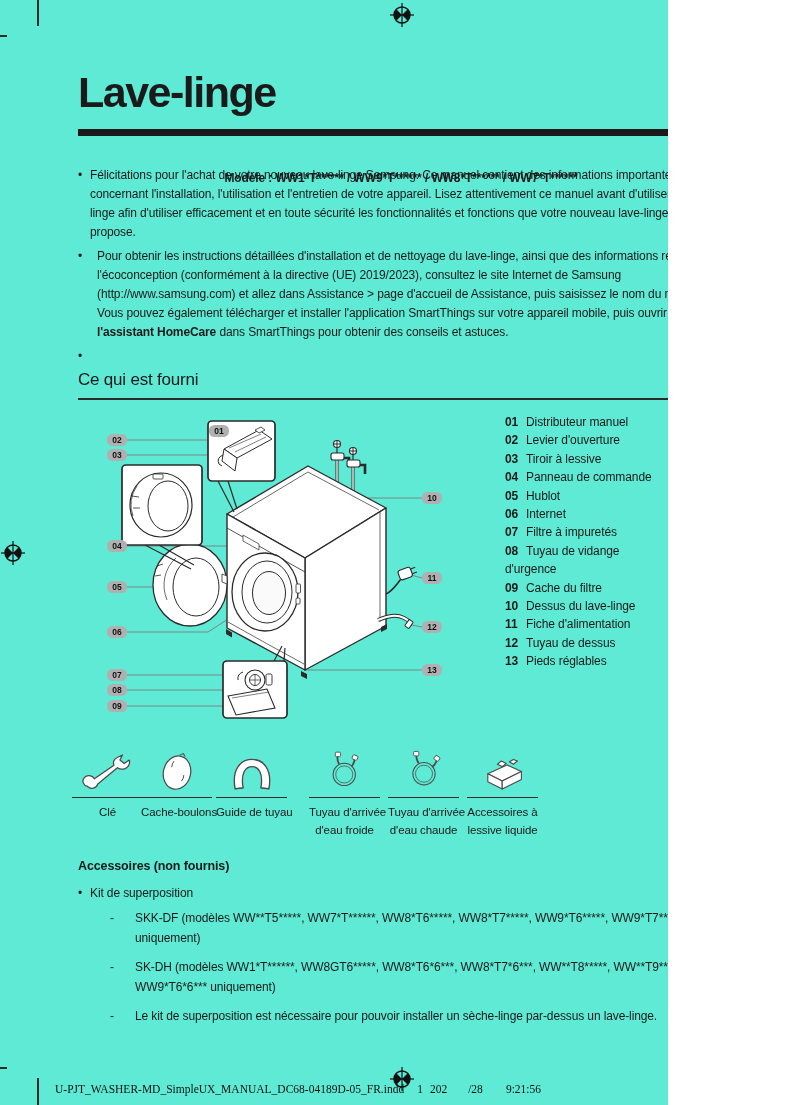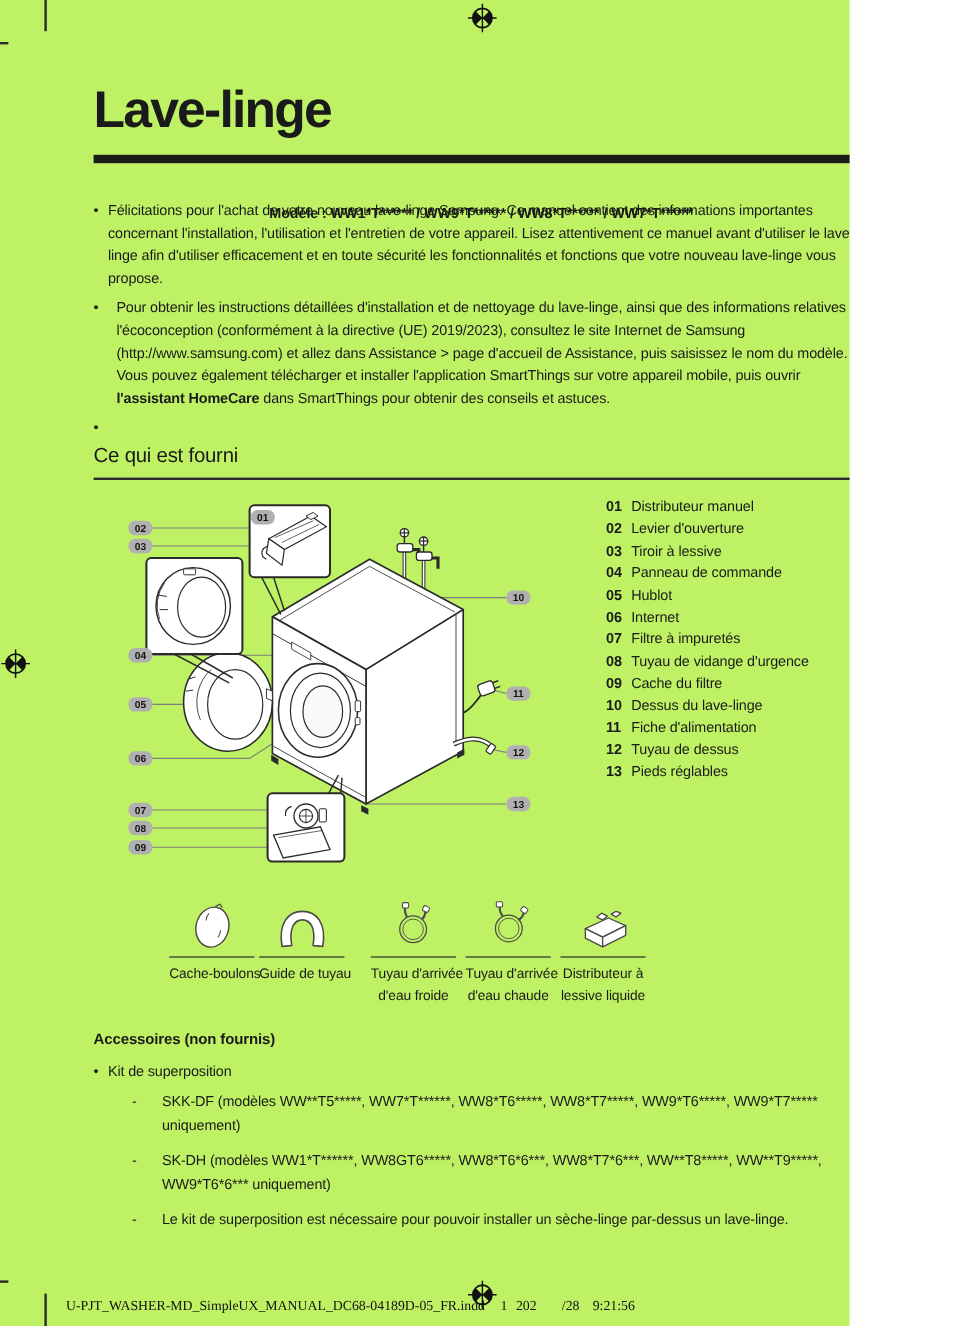--- a/index.html
+++ b/index.html
@@ -1,17 +1,17 @@
 <!DOCTYPE html>
 <html><head>
 <meta charset="utf-8">
 <style>
   html,body{margin:0;padding:0;background:#fff;}
-  .page{position:relative;width:668px;height:1105px;background:#bef264;overflow:hidden;
-        font-family:"Liberation Sans",sans-serif;color:#1a1a1a;padding-left:40px;}
+  .page{position:relative;width:668px;height:1105px;background:#5eead4;overflow:hidden;
+        font-family:"Liberation Sans",sans-serif;color:#1a1a1a;}
   .mark{position:absolute;background:#2b2b2b;}
   .reg{position:absolute;width:24px;height:24px;}
   
   .title{position:absolute;left:78px;top:68px;font-size:43px;font-weight:bold;letter-spacing:-1.5px;margin:0;}
   .title-rule{position:absolute;left:78px;top:129px;width:646px;height:7px;background:#1a1a1a;}
   .model-line{position:absolute;left:78px;top:141px;width:646px;text-align:center;
               font-size:12px;font-weight:bold;letter-spacing:-0.1px;margin-top:30px;}
   
   .intro{position:absolute;left:78px;top:166px;width:642px;font-size:12px;line-height:19px;letter-spacing:-0.12px;}
   .bullet-item{position:relative;padding-left:12px;margin-bottom:5px;}
@@ -36,21 +36,21 @@
   .acc-section{position:absolute;left:78px;top:856px;width:646px;font-size:12px;line-height:20px;letter-spacing:-0.12px;}
   .acc-section h3{margin:0 0 7px 0;font-size:12.5px;font-weight:bold;}
   .dash-item{position:relative;padding-left:57px;margin-bottom:9px;}
   .dash-item .dash{position:absolute;left:32px;top:0;}
   
   .footer{position:absolute;left:55px;top:1083px;font-family:"Liberation Serif",serif;
           font-size:11.5px;color:#111;white-space:nowrap;}
   .footer .fpage{margin-left:13px;}
   .footer .fdate1{margin-left:7px;font-family:Liberation Serif, serif;}
   .footer .fdate2{margin-left:21px;}
-  .footer .ftime{margin-left:11px;}
+  .footer .ftime{margin-left:23px;}
   svg text{font-family:"Liberation Sans",sans-serif;}
 </style>
 </head>
 <body>
 
 <div class="page">
 
   <div class="mark" style="left:37px;top:0;width:1.5px;height:26px;"></div>
   <div class="mark" style="left:0;top:35px;width:7px;height:1.5px;"></div>
   <div class="mark" style="left:764px;top:0;width:1.5px;height:26px;"></div>
@@ -283,20 +283,31 @@
     <li><span class="num">07</span><span>Filtre à impuretés</span></li>
     <li><span class="num">08</span><span>Tuyau de vidange d'urgence</span></li>
     <li><span class="num">09</span><span>Cache du filtre</span></li>
     <li><span class="num">10</span><span>Dessus du lave-linge</span></li>
     <li><span class="num">11</span><span>Fiche d'alimentation</span></li>
     <li><span class="num">12</span><span>Tuyau de dessus</span></li>
     <li><span class="num">13</span><span>Pieds réglables</span></li>
   </ul>
 
   <div class="acc-row">
+    <div class="acc-col" style="left:72px;">
+      <div class="acc-icon">
+          <svg width="62" height="46" viewBox="0 0 70 54">
+            <path d="M11,44 a7,6.5 0 1 1 8,-9 L42,19 a8,7 0 0 1 4,-9 l6,-3 -3,6 5,4 6,-4 c1,4 -1,8 -5,10 a9,8 0 0 1 -9,-1 L23,41 a7,6.5 0 0 1 -12,3 Z" fill="#fff" stroke="#4a4a4a" stroke-width="1.5" stroke-linejoin="round"></path>
+          </svg>
+        </div>
+      <div class="acc-label">
+          <div>Clé</div>
+          <div></div>
+        </div>
+    </div>
     <div class="acc-col" style="left:141px;">
       <div class="acc-icon">
           <svg width="56" height="48" viewBox="0 0 70 54">
             <g transform="rotate(14 35 29)">
               <ellipse cx="35" cy="29" rx="17" ry="21" fill="#fff" stroke="#4a4a4a" stroke-width="1.5"></ellipse>
               <path d="M33,7 l4,-3 3,3" fill="none" stroke="#4a4a4a" stroke-width="1.3"></path>
               <path d="M43,38 q2,-4 1,-8 M28,16 q-2,4 -1,8" fill="none" stroke="#4a4a4a" stroke-width="1.1"></path>
             </g>
           </svg>
         </div>
@@ -355,21 +366,21 @@
             <g stroke="#4a4a4a" stroke-width="1.4" fill="#fff" stroke-linejoin="round">
               <polygon points="16,28 40,17 58,25 34,37"></polygon>
               <polygon points="16,28 34,37 34,47 16,38"></polygon>
               <polygon points="34,37 58,25 58,35 34,47"></polygon>
               <path d="M28,16 l5,-4 6,3 -5,4 Z"></path>
               <path d="M43,13 l5,-3 5,2 -5,4 Z"></path>
             </g>
           </svg>
         </div>
       <div class="acc-label">
-          <div>Distributeur à</div>
+          <div>Accessoires à</div>
           <div>lessive liquide</div>
         </div>
     </div>
   </div>
 
   <div class="acc-section">
     <h3>Accessoires (non fournis)</h3>
     <div class="bullet-item">
       <span class="marker">•</span>
       <span>Kit de superposition</span>

